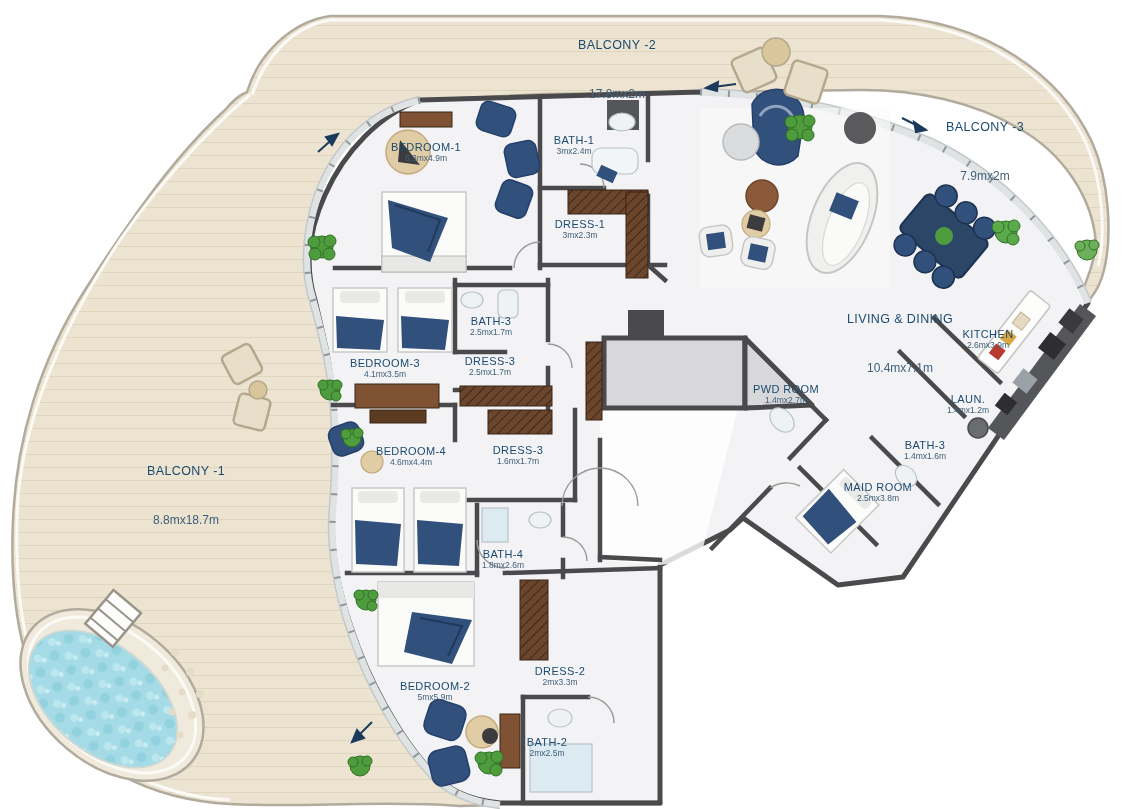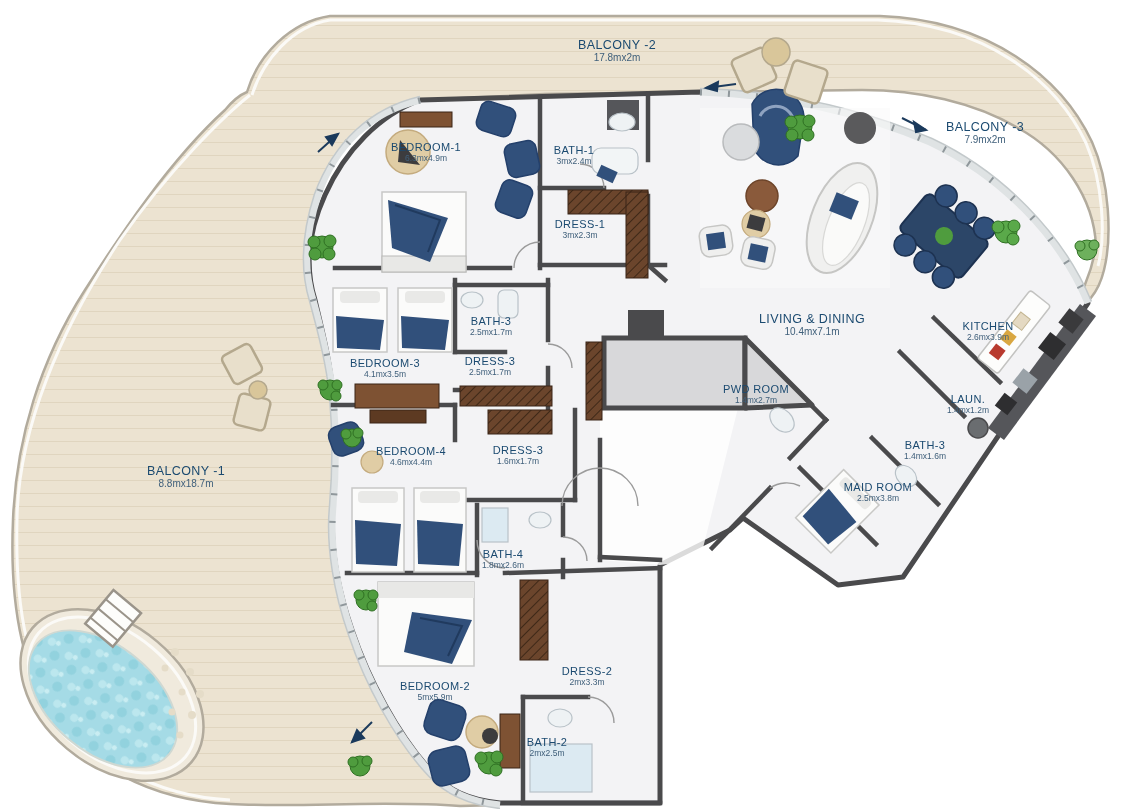--- a/index.html
+++ b/index.html
@@ -4,21 +4,21 @@
 <style>
   html,body{margin:0;padding:0;background:#ffffff;}
   #stage{position:relative;width:1137px;height:809px;background:#ffffff;overflow:hidden;
          font-family:"Liberation Sans", sans-serif;}
   #plan-svg{position:absolute;left:0;top:0;}
   .room-label{position:absolute;transform:translate(-50%,0);text-align:center;line-height:1.15;
               pointer-events:none;white-space:nowrap;}
   .room-label .rname{display:block;font-size:11px;letter-spacing:.4px;color:#1b4a70;font-weight:500;}
   .room-label .rdims{display:block;font-size:8.5px;color:#40607b;}
   .room-label.big .rname{font-size:12.5px;}
-  .room-label.big .rdims{font-size:10px;}
+  .room-label.big .rdims{font-size:12px;margin-top:36px;}
 </style>
 </head>
 <body>
 
 <div id="stage">
 
 <svg id="plan-svg" width="1137" height="809" viewBox="0 0 1137 809">
   <defs>
     <pattern id="hatch" width="7" height="7" patternUnits="userSpaceOnUse" patternTransform="rotate(45)">
       <rect width="7" height="7" fill="#6b452c"></rect>
@@ -405,37 +405,37 @@
       <span class="rdims">7.9mx2m</span>
     </div>
 <div class="room-label big" style="left:186px;top:464px">
       <span class="rname">BALCONY -1</span>
       <span class="rdims">8.8mx18.7m</span>
     </div>
 <div class="room-label" style="left:426px;top:141px">
       <span class="rname">BEDROOM-1</span>
       <span class="rdims">6.3mx4.9m</span>
     </div>
-<div class="room-label" style="left:574px;top:144px">
+<div class="room-label" style="left:574px;top:134px">
       <span class="rname">BATH-1</span>
       <span class="rdims">3mx2.4m</span>
     </div>
 <div class="room-label" style="left:580px;top:218px">
       <span class="rname">DRESS-1</span>
       <span class="rdims">3mx2.3m</span>
     </div>
-<div class="room-label big" style="left:812px;top:312px">
+<div class="room-label big" style="left:900px;top:312px">
       <span class="rname">LIVING &amp; DINING</span>
       <span class="rdims">10.4mx7.1m</span>
     </div>
-<div class="room-label" style="left:988px;top:320px">
+<div class="room-label" style="left:988px;top:328px">
       <span class="rname">KITCHEN</span>
       <span class="rdims">2.6mx3.9m</span>
     </div>
-<div class="room-label" style="left:756px;top:383px">
+<div class="room-label" style="left:786px;top:383px">
       <span class="rname">PWD ROOM</span>
       <span class="rdims">1.4mx2.7m</span>
     </div>
 <div class="room-label" style="left:968px;top:393px">
       <span class="rname">LAUN.</span>
       <span class="rdims">1.4mx1.2m</span>
     </div>
 <div class="room-label" style="left:925px;top:439px">
       <span class="rname">BATH-3</span>
       <span class="rdims">1.4mx1.6m</span>
@@ -465,21 +465,21 @@
       <span class="rdims">1.6mx1.7m</span>
     </div>
 <div class="room-label" style="left:503px;top:548px">
       <span class="rname">BATH-4</span>
       <span class="rdims">1.8mx2.6m</span>
     </div>
 <div class="room-label" style="left:435px;top:680px">
       <span class="rname">BEDROOM-2</span>
       <span class="rdims">5mx5.9m</span>
     </div>
-<div class="room-label" style="left:587px;top:665px">
+<div class="room-label" style="left:560px;top:665px">
       <span class="rname">DRESS-2</span>
       <span class="rdims">2mx3.3m</span>
     </div>
 <div class="room-label" style="left:547px;top:736px">
       <span class="rname">BATH-2</span>
       <span class="rdims">2mx2.5m</span>
     </div>
 
 </div>
 

